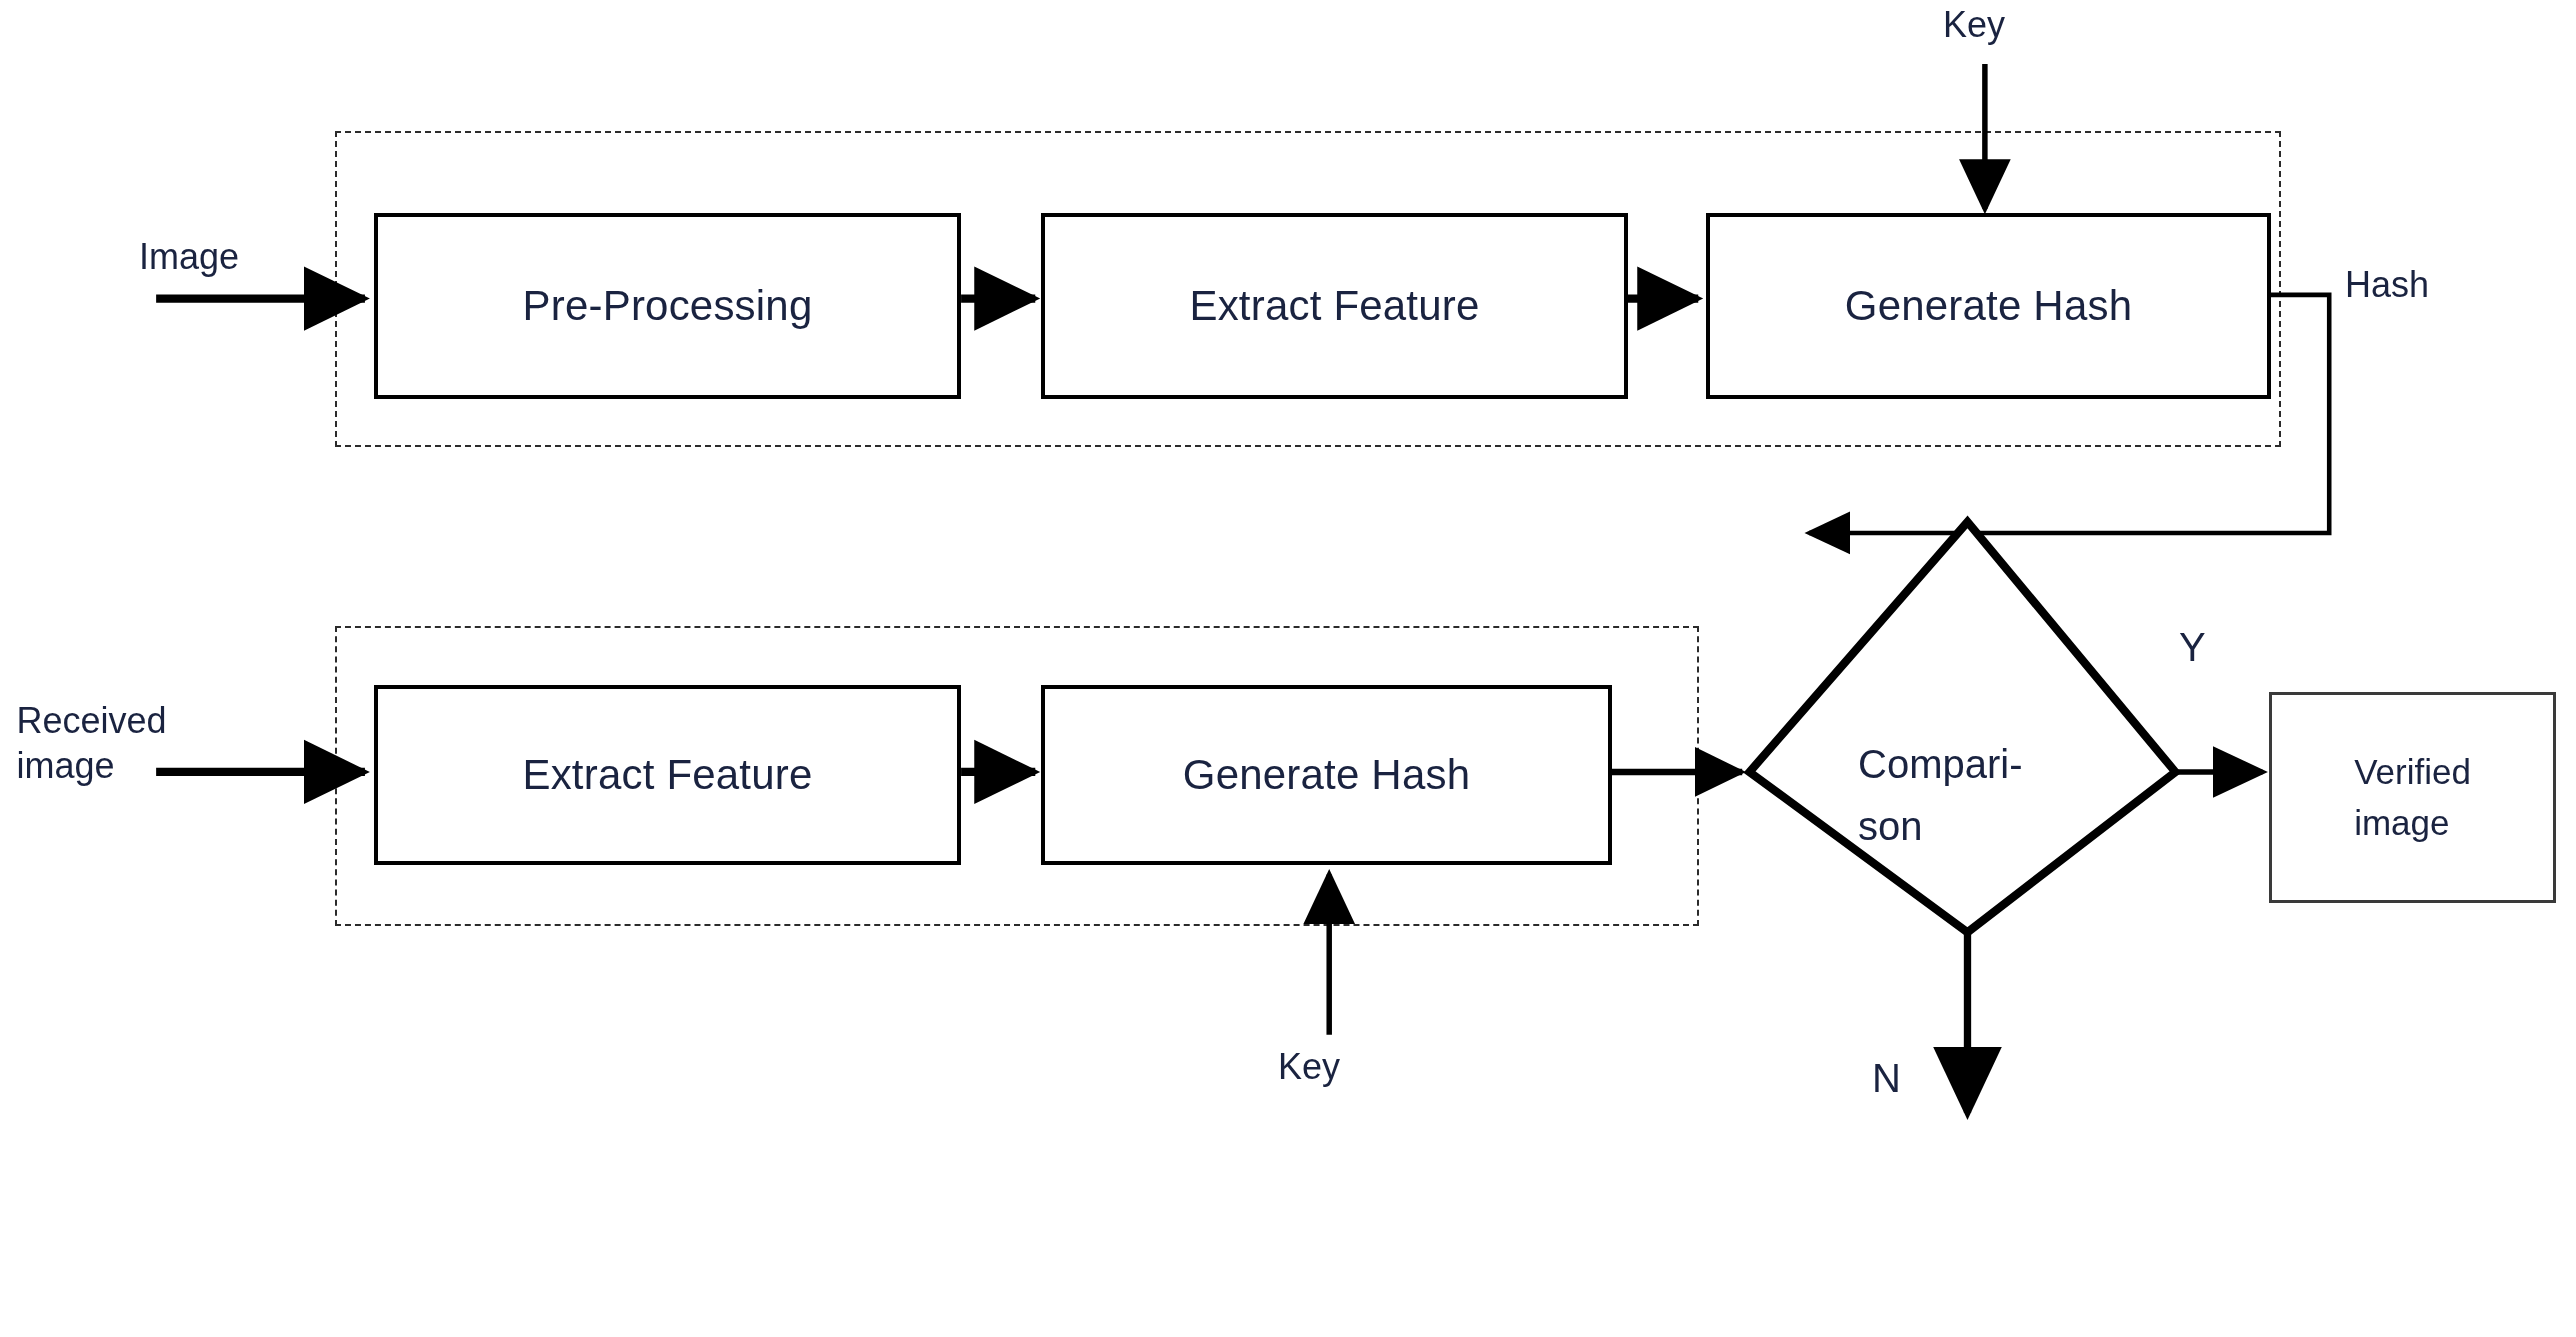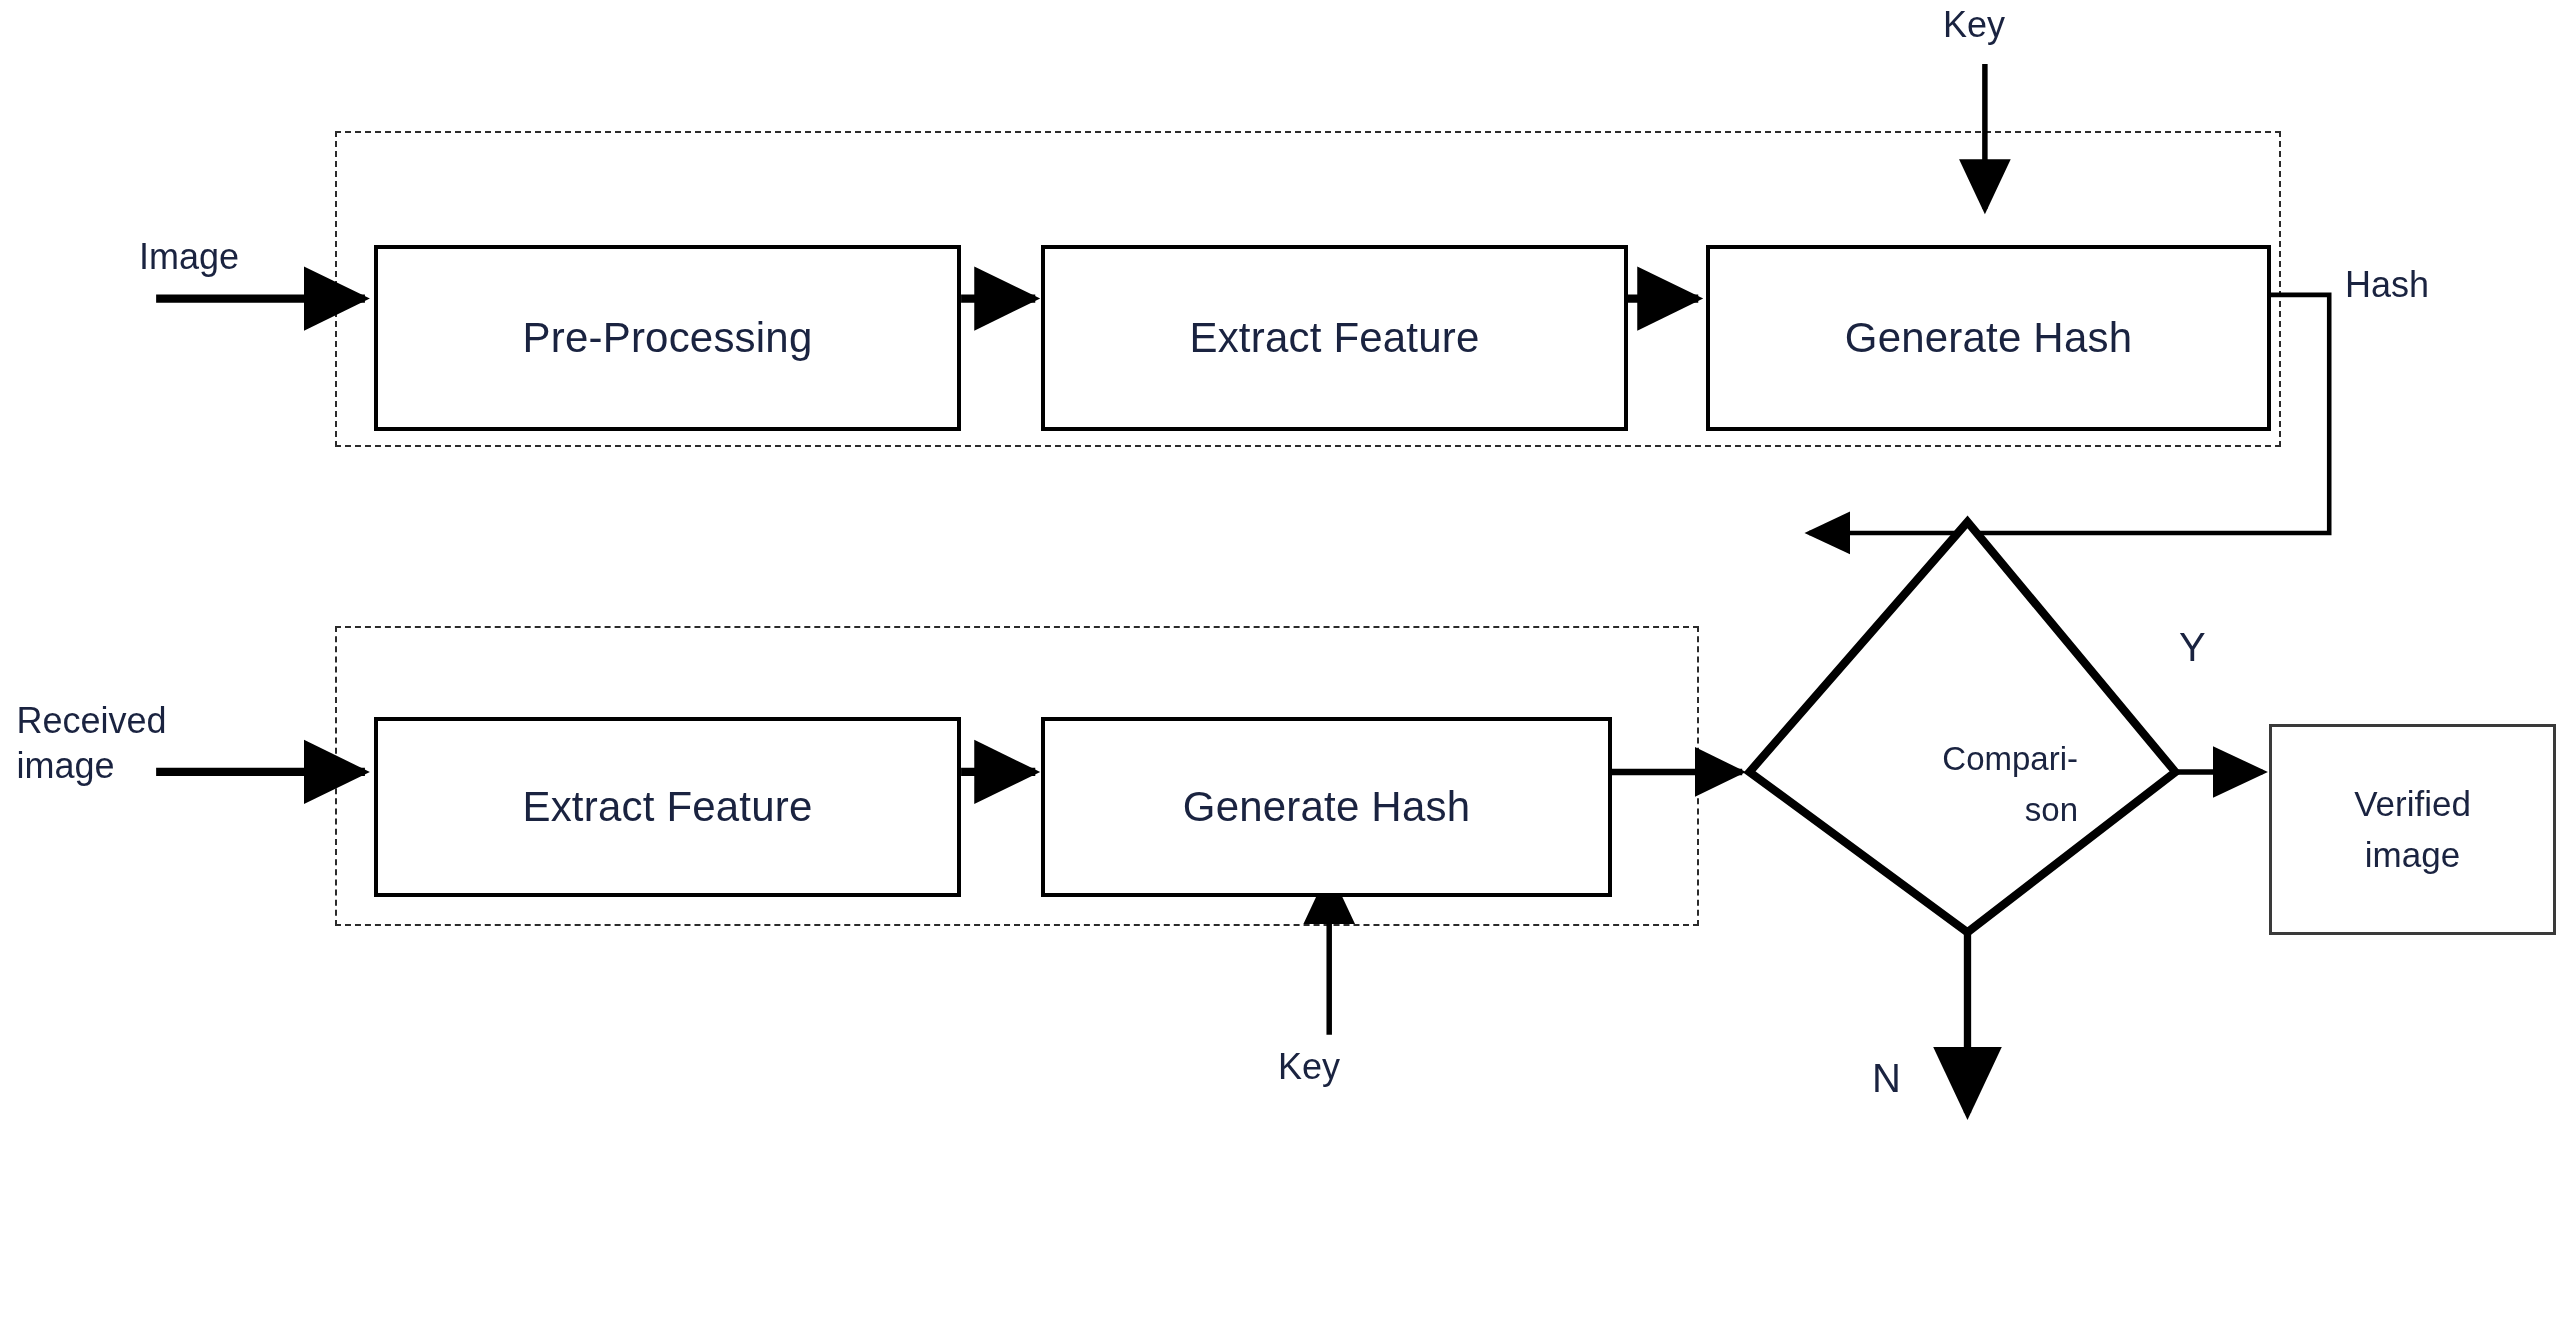--- a/index.html
+++ b/index.html
@@ -27,24 +27,23 @@
     width: 2576px;
     height: 1337px;
     pointer-events: none;
   }
   .node {
     position: absolute;
     box-sizing: border-box;
     display: flex;
     align-items: center;
     justify-content: center;
-    text-align: center;
+    text-align: left;
     background: #ffffff;
     color: #1a2340;
-    margin-top: 32px;
   }
   .proc {
     border: 4.6px solid #000000;
     font-size: 42px;
     letter-spacing: 0.2px;
   }
   .term {
     border: 3.7px solid #3a3a3a;
     font-size: 35px;
     line-height: 1.45;
@@ -57,23 +56,23 @@
   }
   .edge-label {
     position: absolute;
     font-size: 36px;
     color: #1a2340;
     white-space: pre;
     line-height: 1.25;
   }
   .diamond-label {
     position: absolute;
-    font-size: 33px;
+    font-size: 40px;
     color: #1a2340;
-    text-align: right;
+    text-align: left;
     line-height: 1.55;
     white-space: pre-line;
   }
   .yn {
     position: absolute;
     font-size: 40px;
     color: #1a2340;
   }
 </style>
 </head>

